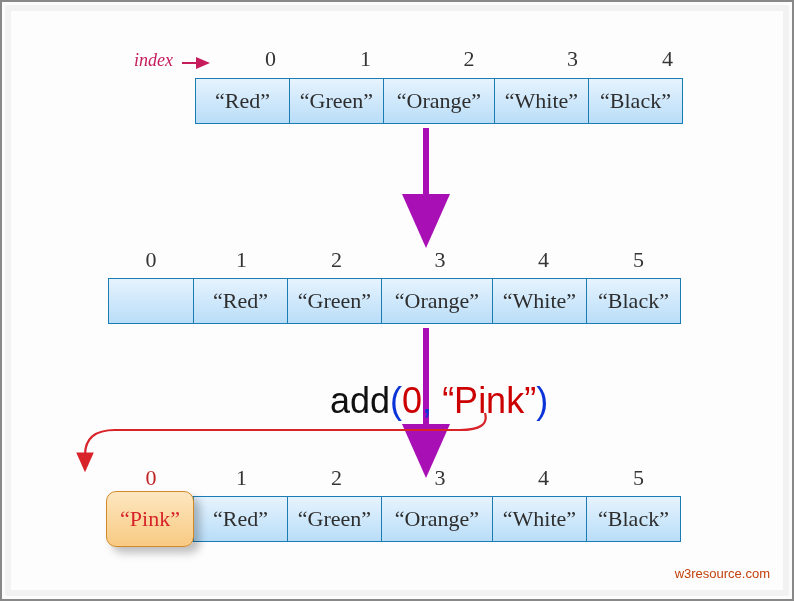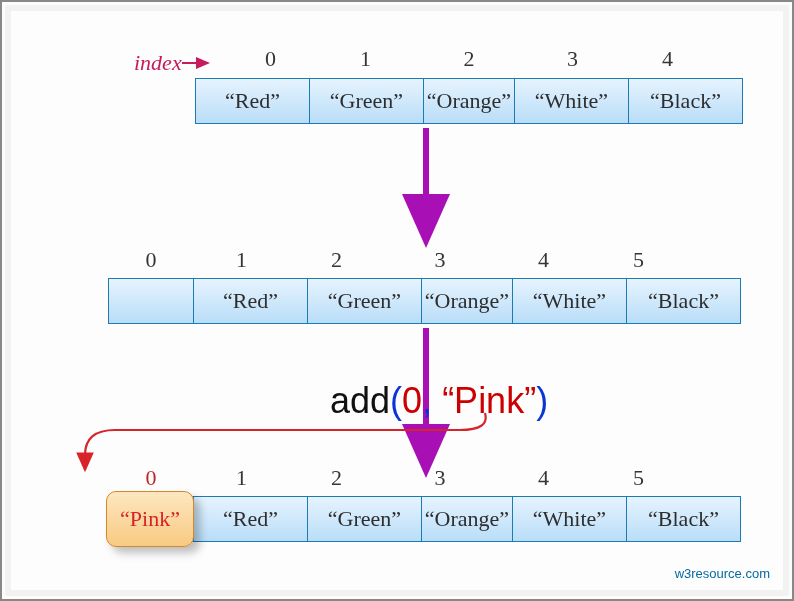--- a/index.html
+++ b/index.html
@@ -31,33 +31,33 @@
     left: 11px; right: 11px; top: 11px; bottom: 11px;
     background: #fdfdfd;
     pointer-events: none;
   }
 
   .array-row {
     position: absolute;
     display: flex;
   }
   .cell {
-    width: 115px;
+    width: 95px;
     height: 46px;
     background: linear-gradient(to bottom, #e6f3fe 0%, #b9ddf8 100%);
     border: 1px solid #1a7cb3;
     margin-left: -1px;
     display: flex;
     align-items: center;
     justify-content: center;
     font-size: 22px;
     color: #2e2e2e;
   }
   .cell:first-child { margin-left: 0; }
-  .cell-wide { width: 92px; }
+  .cell-wide { width: 112px; }
   .cell-empty { width: 86px; }
 
   .pink-cell {
     position: absolute;
     width: 88px;
     height: 56px;
     background: linear-gradient(to bottom, #fde7c0 0%, #f8ca82 100%);
     border: 1px solid #d18a2a;
     border-radius: 10px;
     display: flex;
@@ -75,38 +75,38 @@
   .idx {
     text-align: center;
     font-size: 22px;
     color: #353535;
   }
 
   .index-label {
     position: absolute;
     color: #c61c5c;
     font-style: italic;
-    font-size: 22px;
+    font-size: 18px;
   }
 
   .add-text {
     position: absolute;
     font-family: Arial, sans-serif;
     font-size: 36px;
     white-space: nowrap;
   }
   .add-text .black { color: #111; }
   .add-text .red { color: #c00; }
   .add-text .blue { color: #0b34d8; }
 
   .watermark {
     position: absolute;
     right: 24px;
     bottom: 20px;
-    color: #0369a1;
+    color: #c2410c;
     font-size: 13px;
     font-family: Arial, sans-serif;
     text-align: center;
   }
 
   svg { position: absolute; overflow: visible; }
 </style>
 </head>
 <body>
 

